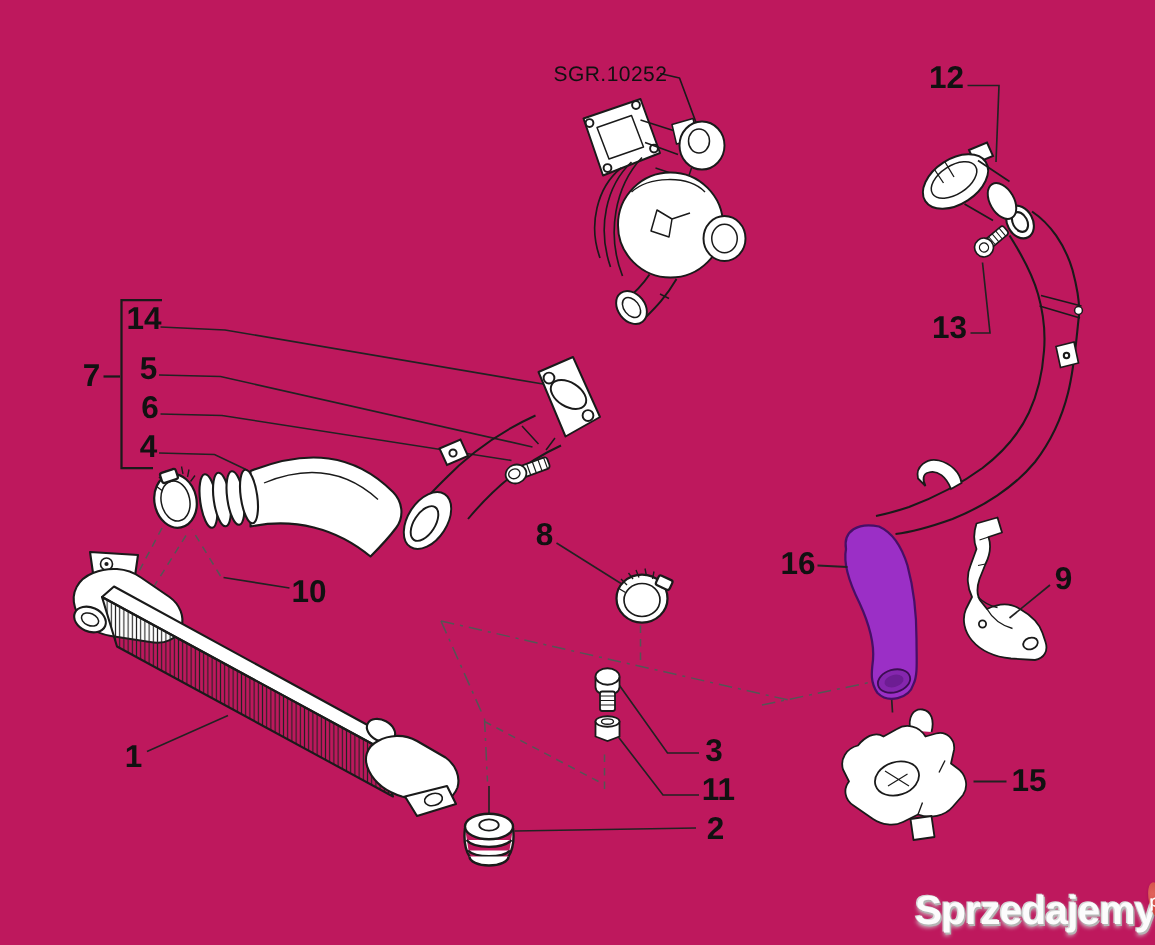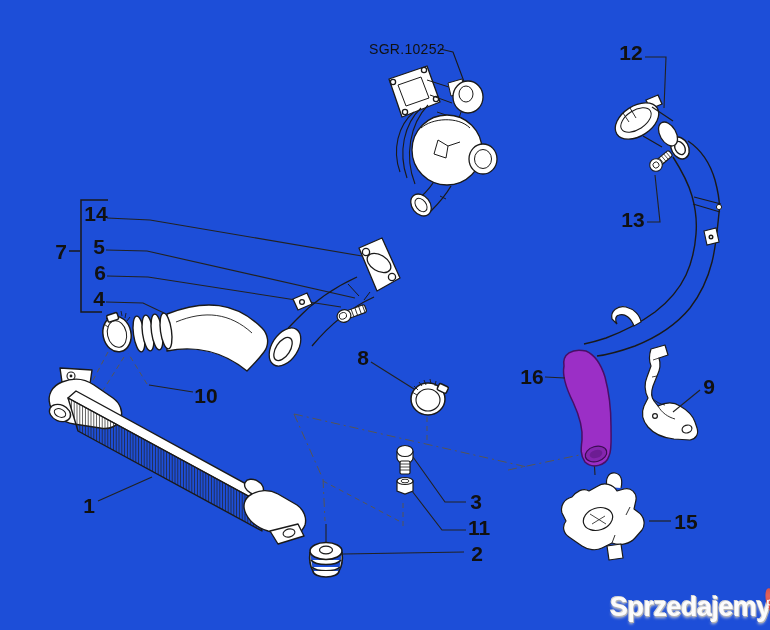--- a/index.html
+++ b/index.html
@@ -1,16 +1,16 @@
 <!DOCTYPE html>
 <html><head>
 <meta charset="utf-8">
 <style>
   html,body{margin:0;padding:0;background:#fff;}
-  .stage{position:relative;width:770px;height:630px;background:#1d4ed8;overflow:hidden;
+  .stage{position:relative;width:770px;height:630px;background:#be185d;overflow:hidden;
          font-family:"Liberation Sans",sans-serif;}
   svg{position:absolute;left:0;top:0;}
   svg text{font-family:"Liberation Sans",sans-serif;fill:#111;dominant-baseline:central;}
   .callout{font-size:21px;font-weight:bold;text-anchor:middle;}
   .ref{font-size:14px;font-weight:400;letter-spacing:.3px;}
   .watermark{position:absolute;left:610px;top:587px;width:156px;height:42px;
              display:flex;align-items:flex-start;}
   .wm-text{font-weight:bold;font-size:27px;line-height:40px;color:#fcfcfc;letter-spacing:-.5px;
            text-shadow:-1px -1px 0 #d6d6d6, 1px 1px 0 #b5b5b5, 0 2px 3px #c9c9c9, 0 0 1px #bbb;}
   .wm-badge{width:25px;height:25px;border-radius:50%;

